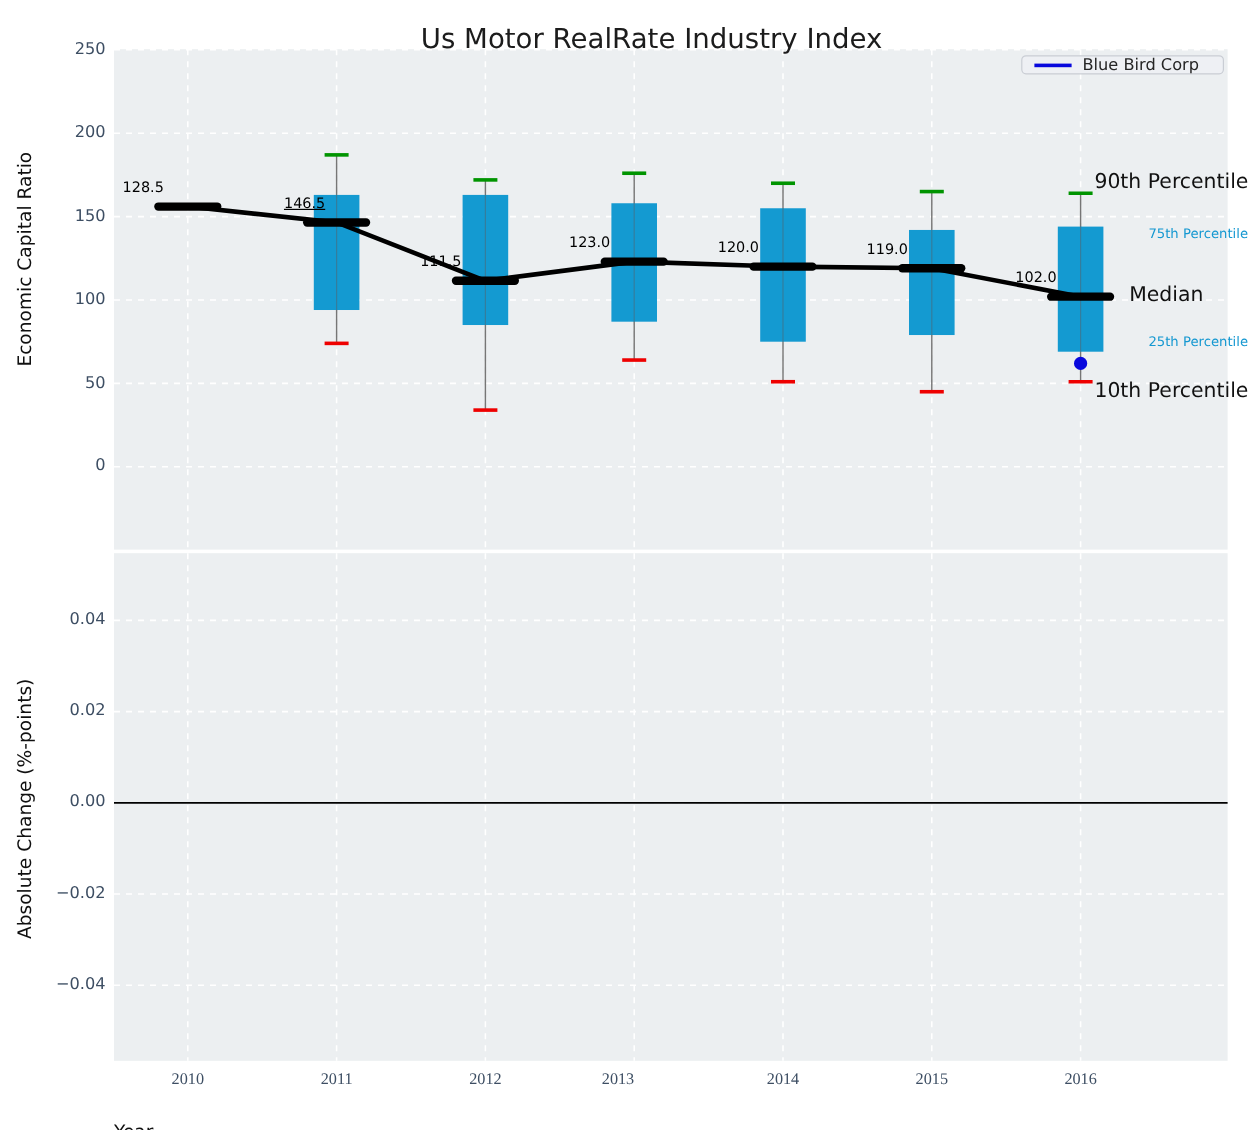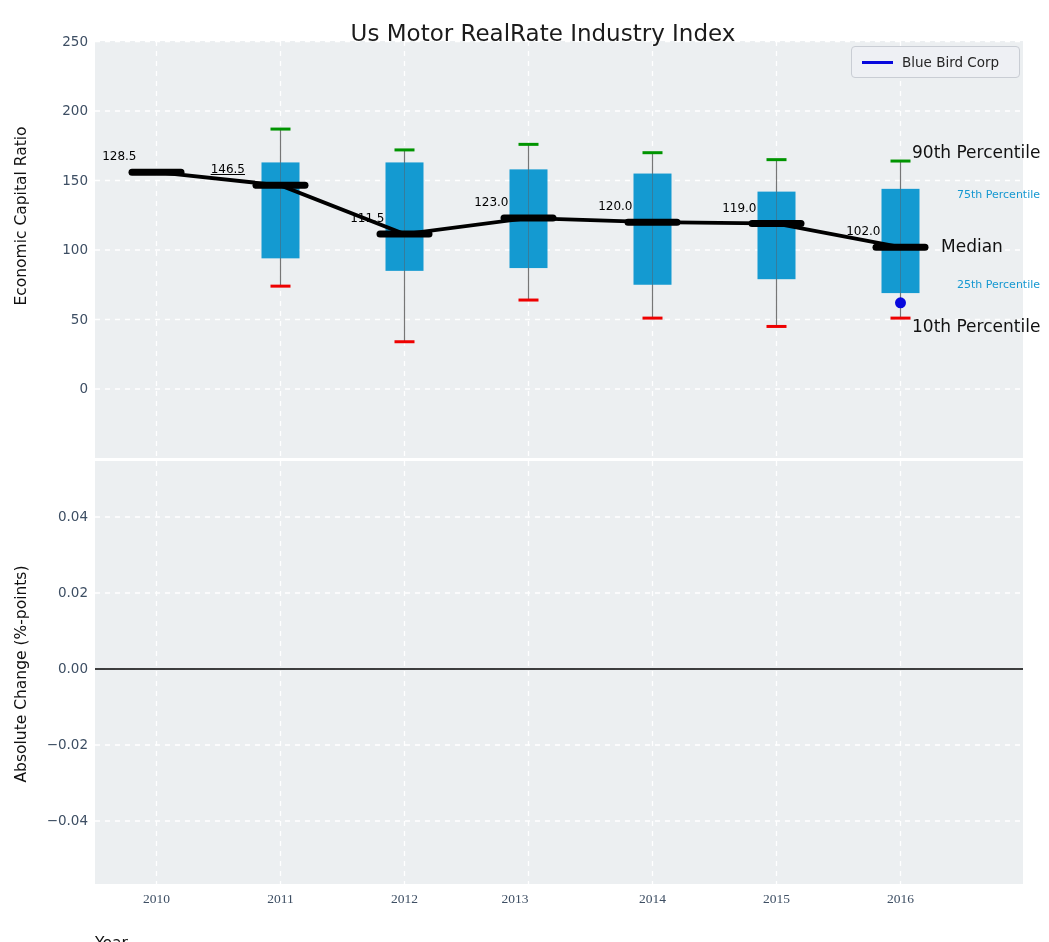--- a/index.html
+++ b/index.html
@@ -10,21 +10,21 @@
   .title{left:60px;top:20px;width:966px;text-align:center;font-size:23px;color:#1c1c1c;}
   .ylab{font-size:15.5px;color:#101010;white-space:nowrap;
         transform:translate(-50%,-50%) rotate(-90deg);}
   .xlab{left:95px;top:934px;width:928px;text-align:left;font-size:15.5px;color:#101010;}
   .ticklab{font-size:13.5px;color:#3d4e63;}
   .yt{text-align:right;}
   .xt{text-align:center;font-family:Liberation Serif, serif;}
   .medlab{font-size:12px;color:#000;white-space:nowrap;transform:translateX(-100%);}
   .ann-big{font-size:17px;color:#111;white-space:nowrap;}
   .ann-small{font-size:11px;color:#1598d1;white-space:nowrap;margin-left:30px;}
-  .legend{left:851px;top:46px;width:169px;height:32px;background:#eef0f4;
+  .legend{left:851px;top:46px;width:169px;height:16px;background:#eef0f4;
           border:1px solid #c9cdd4;border-radius:4px;display:flex;align-items:center;
           box-sizing:border-box;padding:0 10px;gap:9px;}
   .legend-line{display:inline-block;width:31px;height:3px;background:#0808dd;}
   .legend-label{font-size:13.5px;color:#262626;white-space:nowrap;}
 </style>
 </head>
 <body>
 
 <div id="fig">
   <svg id="plot" width="1049" height="942">
@@ -126,20 +126,20 @@
       <div class="abs ticklab yt" style="left: 28px; width: 60px; top: 736px;">−0.02</div>
       <div class="abs ticklab yt" style="left: 28px; width: 60px; top: 812px;">−0.04</div>
       <div class="abs ticklab xt" style="left: 126.5px; width: 60px; top: 891px;">2010</div>
       <div class="abs ticklab xt" style="left: 250.5px; width: 60px; top: 891px;">2011</div>
       <div class="abs ticklab xt" style="left: 374.5px; width: 60px; top: 891px;">2012</div>
       <div class="abs ticklab xt" style="left: 485px; width: 60px; top: 891px;">2013</div>
       <div class="abs ticklab xt" style="left: 622.5px; width: 60px; top: 891px;">2014</div>
       <div class="abs ticklab xt" style="left: 746.5px; width: 60px; top: 891px;">2015</div>
       <div class="abs ticklab xt" style="left: 870.5px; width: 60px; top: 891px;">2016</div>
       <div class="abs medlab" style="left: 136.5px; top: 149.16px;">128.5</div>
-      <div class="abs medlab" style="left: 245px; top: 162.365px; text-decoration: underline;">146.5</div>
+      <div class="abs medlab" style="left: 271px; top: 162.365px; text-decoration: underline;">146.5</div>
       <div class="abs medlab" style="left: 384.5px; top: 211.015px;">111.5</div>
       <div class="abs medlab" style="left: 508.5px; top: 195.03px;">123.0</div>
       <div class="abs medlab" style="left: 632.5px; top: 199.2px;">120.0</div>
       <div class="abs medlab" style="left: 756.5px; top: 200.59px;">119.0</div>
       <div class="abs medlab" style="left: 880.5px; top: 224.22px;">102.0</div>
     </div>
 </div>
 
 </body></html>

